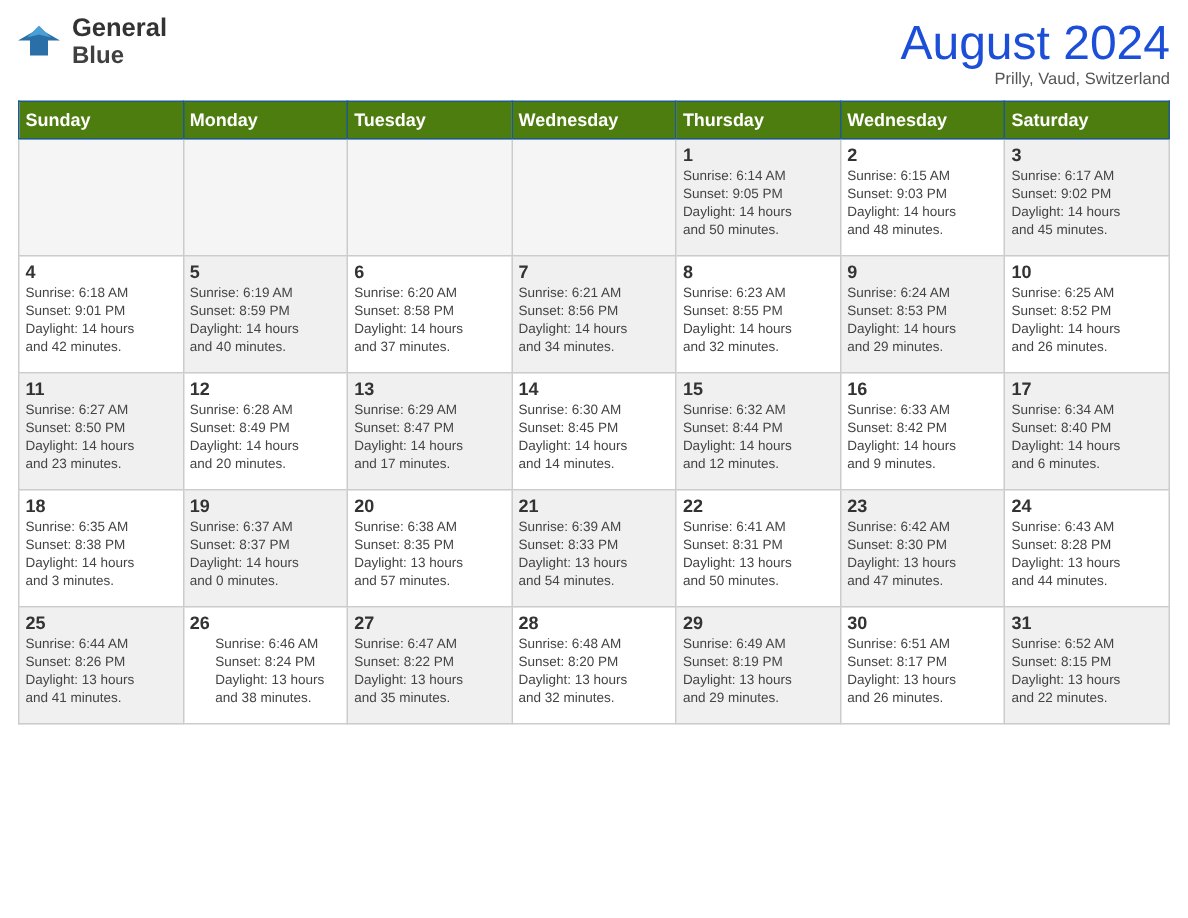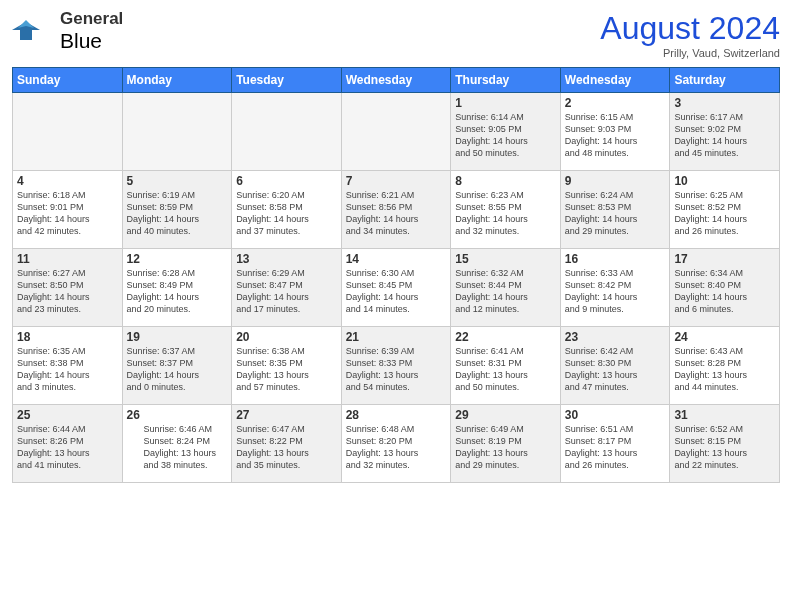--- a/index.html
+++ b/index.html
@@ -16,21 +16,21 @@
     }
     .header {
       display: flex;
       justify-content: space-between;
       align-items: flex-start;
       margin-bottom: 8px;
     }
     .logo {
       display: flex;
       align-items: center;
-      gap: 20px;
+      gap: 8px;
     }
     .logo-bird {
       width: 28px;
       height: 22px;
     }
     .title-block {
       text-align: right;
     }
     .month-title {
       font-size: 32px;
@@ -40,21 +40,21 @@
     .location {
       font-size: 11px;
       color: #555;
     }
     table {
       width: 100%;
       border-collapse: collapse;
       table-layout: fixed;
     }
     th {
-      background-color: #3b82f6;
+      background-color: #4d7c0f;
       color: white;
       font-size: 12px;
       font-weight: bold;
       padding: 5px 4px;
       text-align: left;
       border: 1px solid #1d5a8e;
     }
     td {
       border: 1px solid #ccc;
       vertical-align: top;
@@ -88,21 +88,21 @@
 
 <div class="container">
   <div class="header">
     <div class="logo">
       <svg class="logo-bird" viewBox="0 0 28 22" xmlns="http://www.w3.org/2000/svg">
         <polygon points="14,2 28,10 20,10 20,20 8,20 8,10 0,10" fill="#2a6fa8"></polygon>
         <polygon points="14,0 22,8 14,6 6,8" fill="#4a9fd4"></polygon>
       </svg>
       <div style="display:flex;flex-direction:column;line-height:1.1;">
         <span style="font-size:17px;font-weight:bold;color:#333;">General</span>
-        <span style="font-size:21px;font-weight:normal;color:#000000;">Blue</span>
+        <span style="font-size:16px;font-weight:bold;color:#404040;">Blue</span>
       </div>
     </div>
     <div class="title-block">
       <div class="month-title">August 2024</div>
       <div class="location">Prilly, Vaud, Switzerland</div>
     </div>
   </div>
 
   <table>
     <thead>

